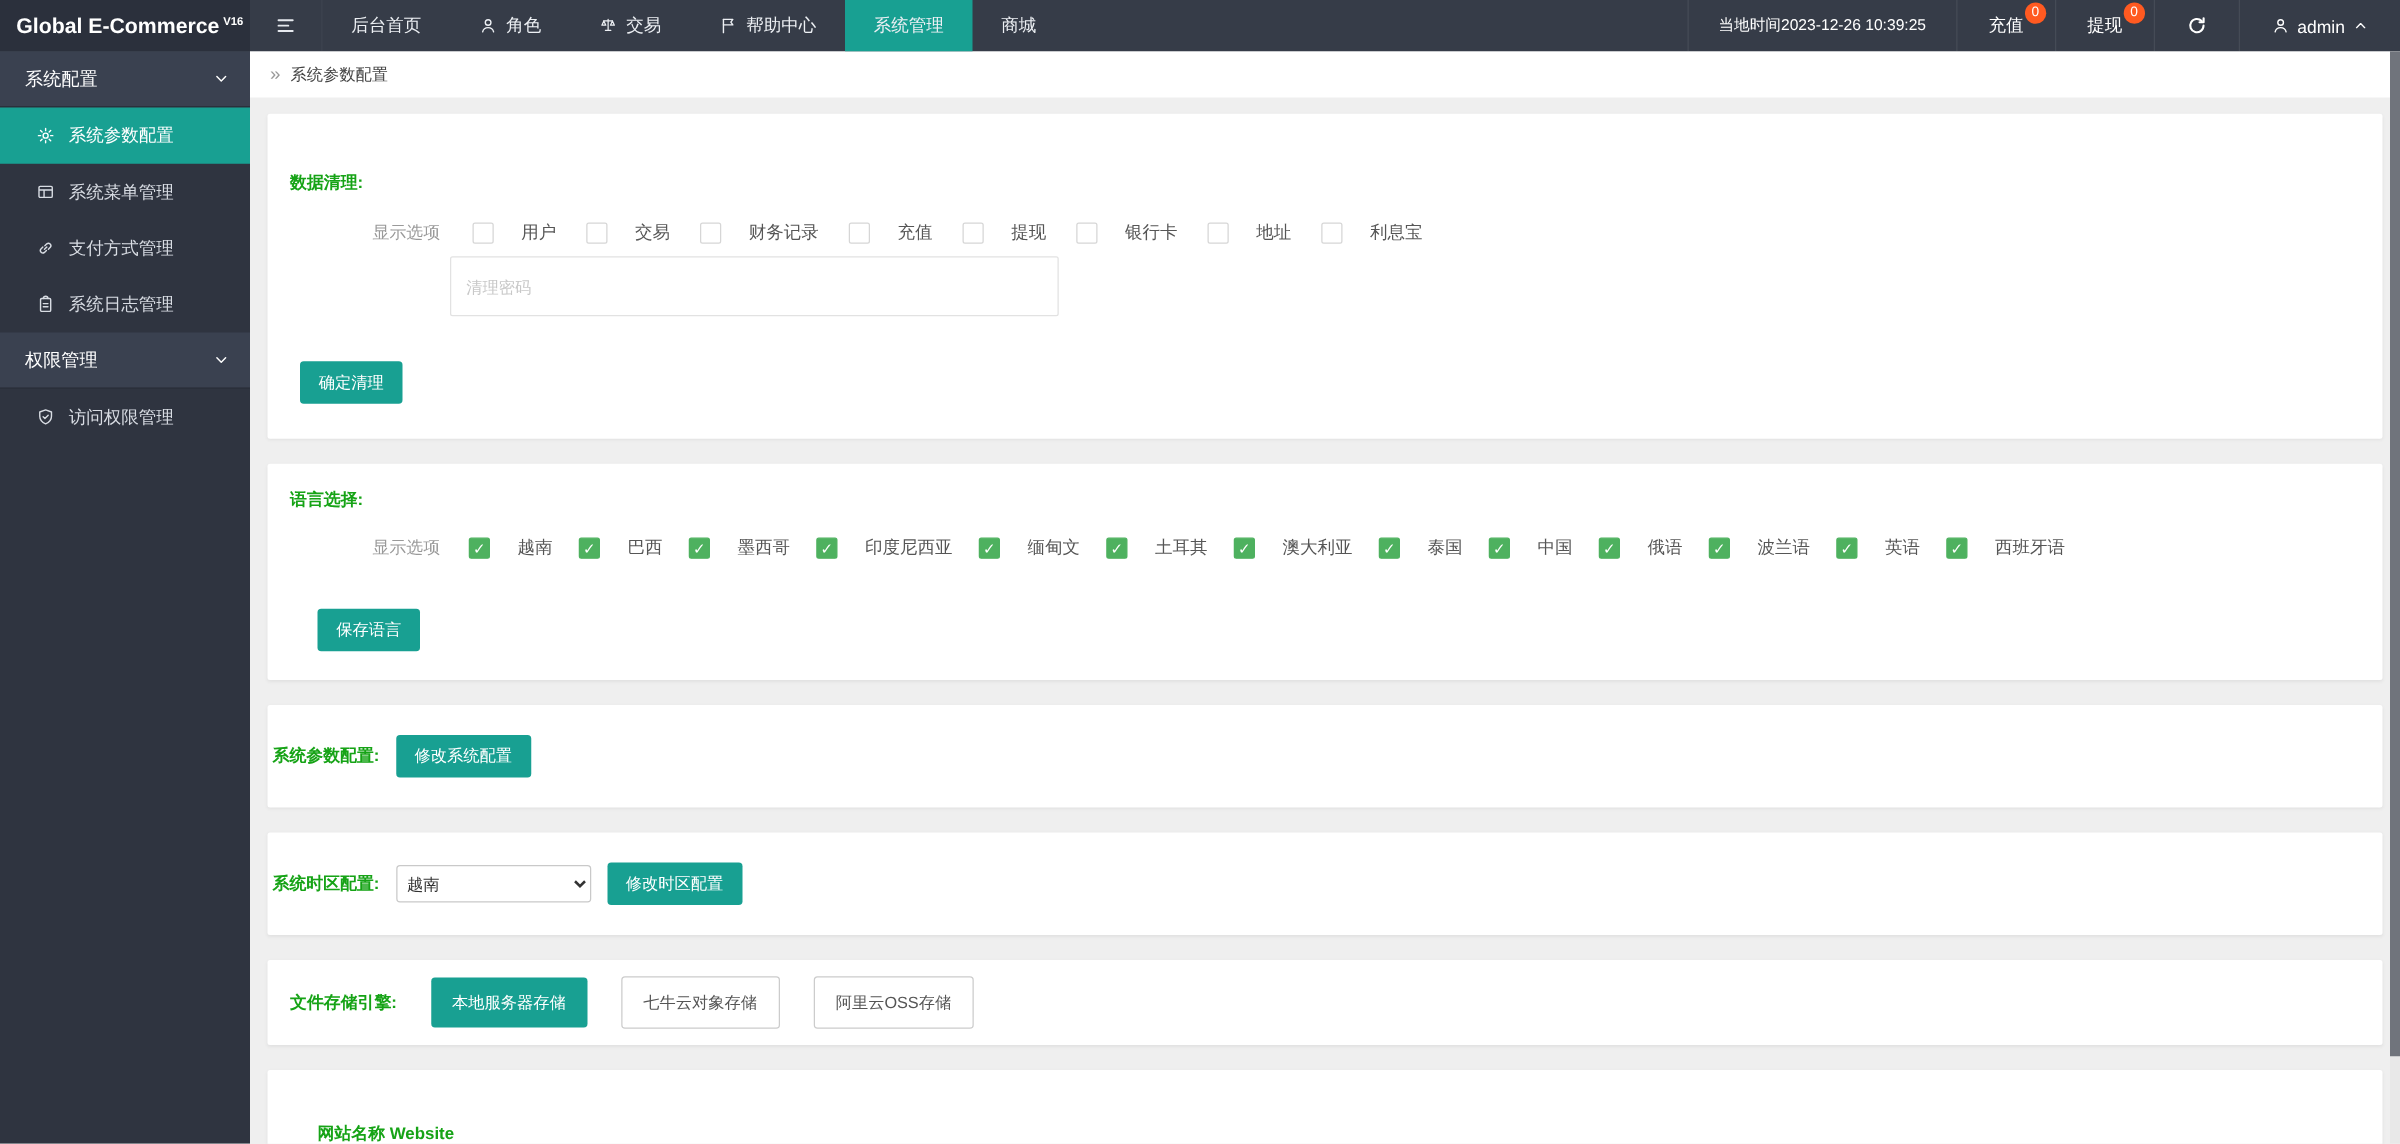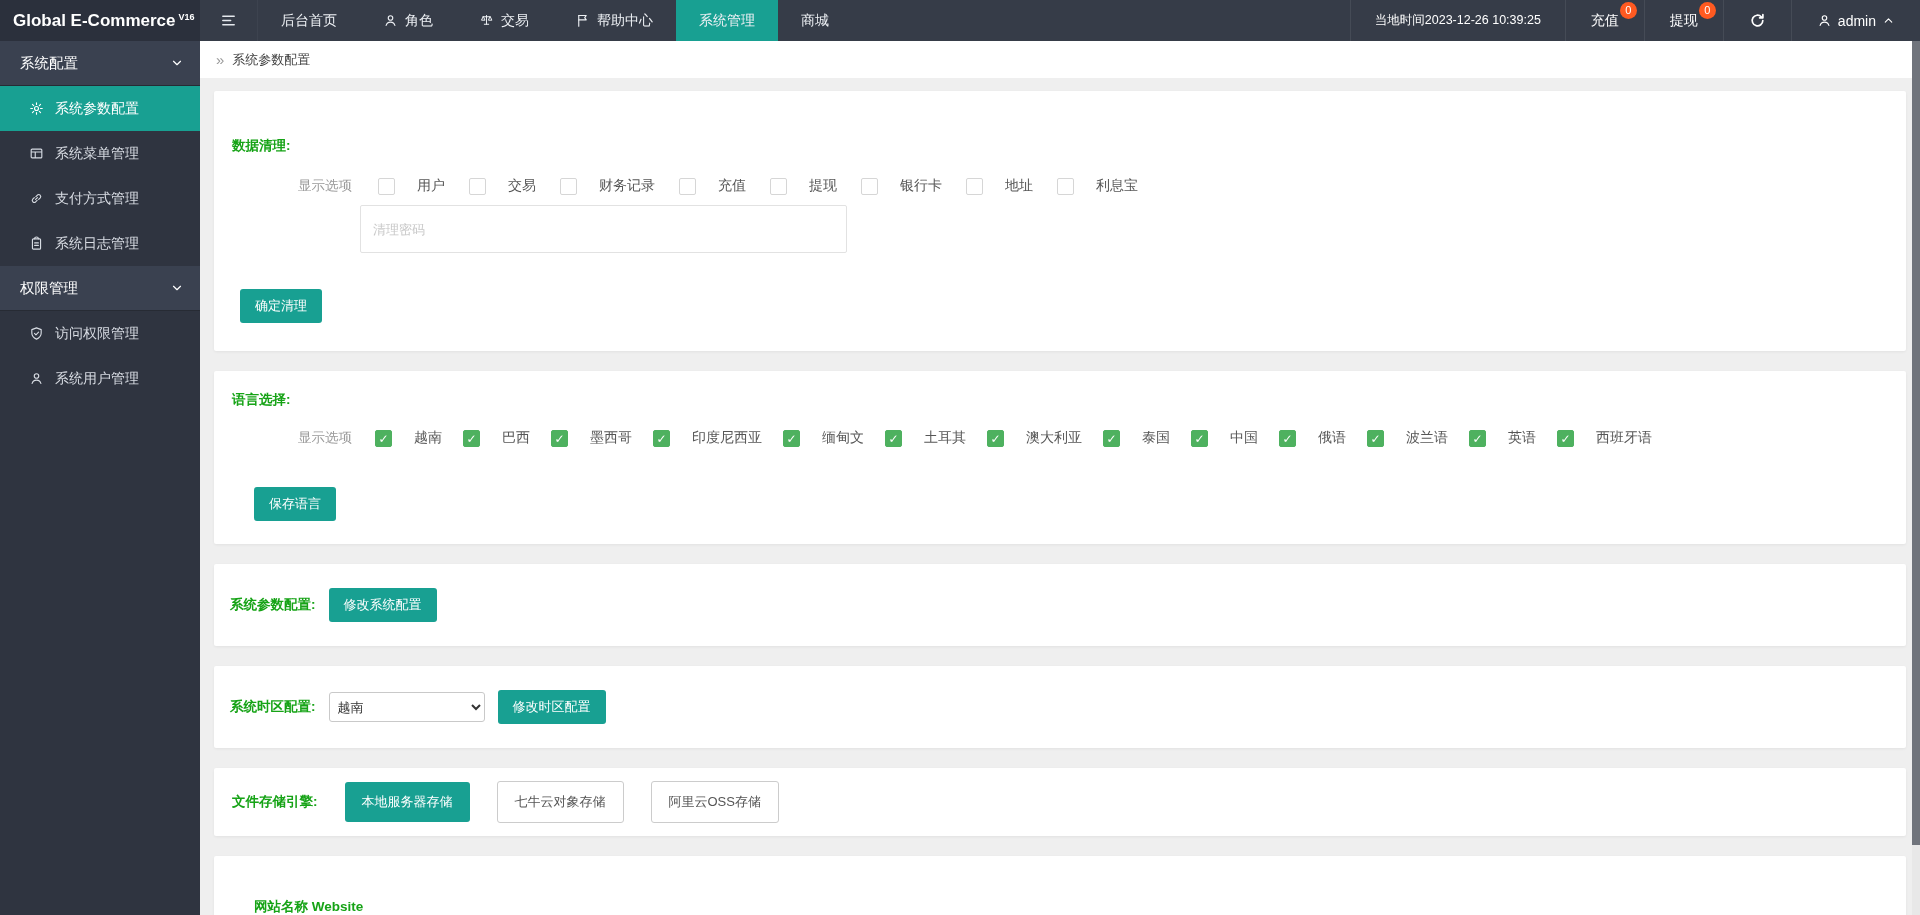--- a/index.html
+++ b/index.html
@@ -51,21 +51,21 @@
   .pwd-input { display:block; margin:10px 0 0 128px; width:487px; height:48px; border:1px solid #e2e2e2; border-radius:2px; padding:0 12px; font-size:13px; color:#555; outline:none; }
   .pwd-input::placeholder { color:#c8c8c8; }
   .clean-btn { margin:36px 0 0 8px; }
 
   
   .card-lang { padding:20px 18px 23px 18px; }
   .card-lang .opt-row { margin:20px 0 0 66px; gap:21px; }
   .lang-btn { margin:40px 0 0 22px; }
 
   
-  .card-inline { display:flex; align-items:center; padding:24px 16px; gap:13px; }
+  .card-inline { display:flex; align-items:center; padding:24px 4px; gap:13px; }
   .inline-label { color:#16a316; font-size:13.5px; font-weight:bold; }
   .tz-select { width:156px; height:30px; border:1px solid #c9c9c9; border-radius:3px; background:#fff; font-size:13px; color:#333; padding:0 4px; font-family:inherit; }
   .card-storage { padding:13px 18px; gap:27px; }
 
   
   .card-site { padding:42px 20px 30px 40px; }
   .site-label { color:#16a316; font-size:13.5px; font-weight:bold; }
 
   
   .scrollbar { position:absolute; top:41px; right:0; bottom:0; width:8px; background:#e8e8e8; z-index:6; }
@@ -220,29 +220,20 @@
   </div>
   <div class="side-item">
     <span class="icon">
       <svg width="15" height="15" viewBox="0 0 24 24" fill="none" stroke="currentColor" stroke-width="1.8" stroke-linecap="round" stroke-linejoin="round">
           <path d="M12 3l7.5 2.8v5.4c0 4.6-3 7.8-7.5 9.8-4.5-2-7.5-5.2-7.5-9.8V5.8z"></path>
           <path d="M8.8 11.8l2.3 2.3 4.2-4.2"></path>
         </svg>
     </span>
     <span>访问权限管理</span>
   </div>
-  <div class="side-item">
-    <span class="icon">
-      <svg width="15" height="15" viewBox="0 0 24 24" fill="none" stroke="currentColor" stroke-width="1.8" stroke-linecap="round">
-          <circle cx="12" cy="8" r="3.6"></circle>
-          <path d="M5 20c.8-3.6 3.6-5.4 7-5.4s6.2 1.8 7 5.4"></path>
-        </svg>
-    </span>
-    <span>系统用户管理</span>
-  </div>
 </div>
 
 <div class="main">
   <div class="breadcrumb">
     <span class="bc-sep">»</span>
     <span>系统参数配置</span>
   </div>
 
   <div class="content">
 

